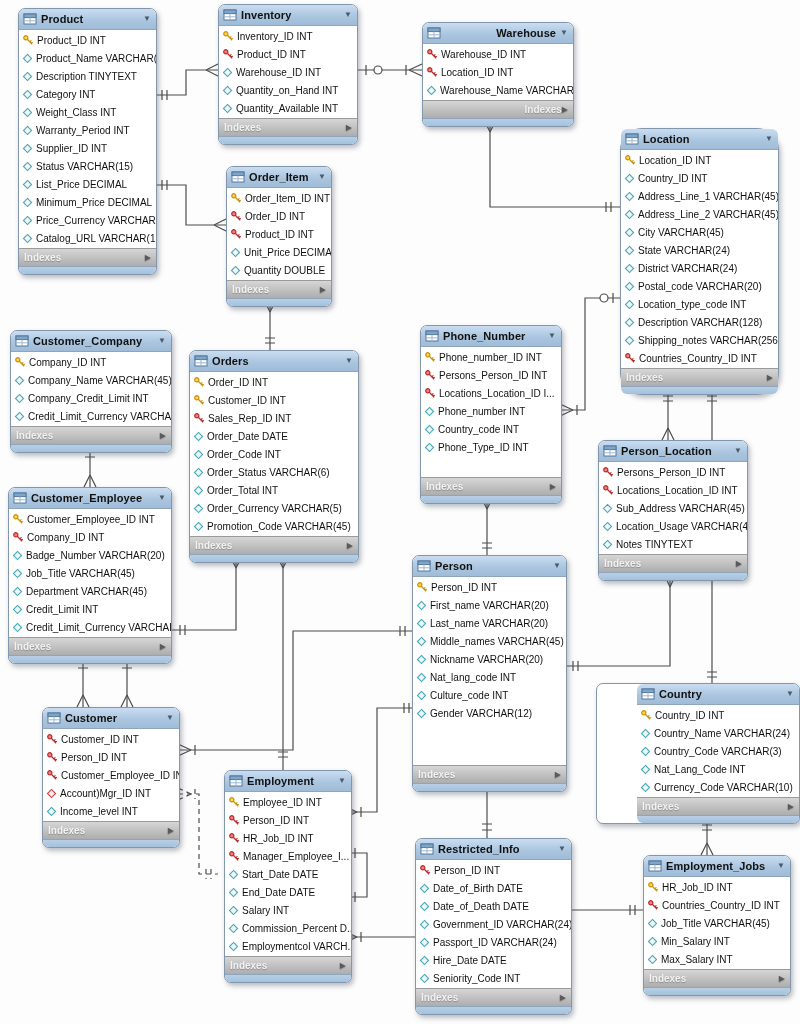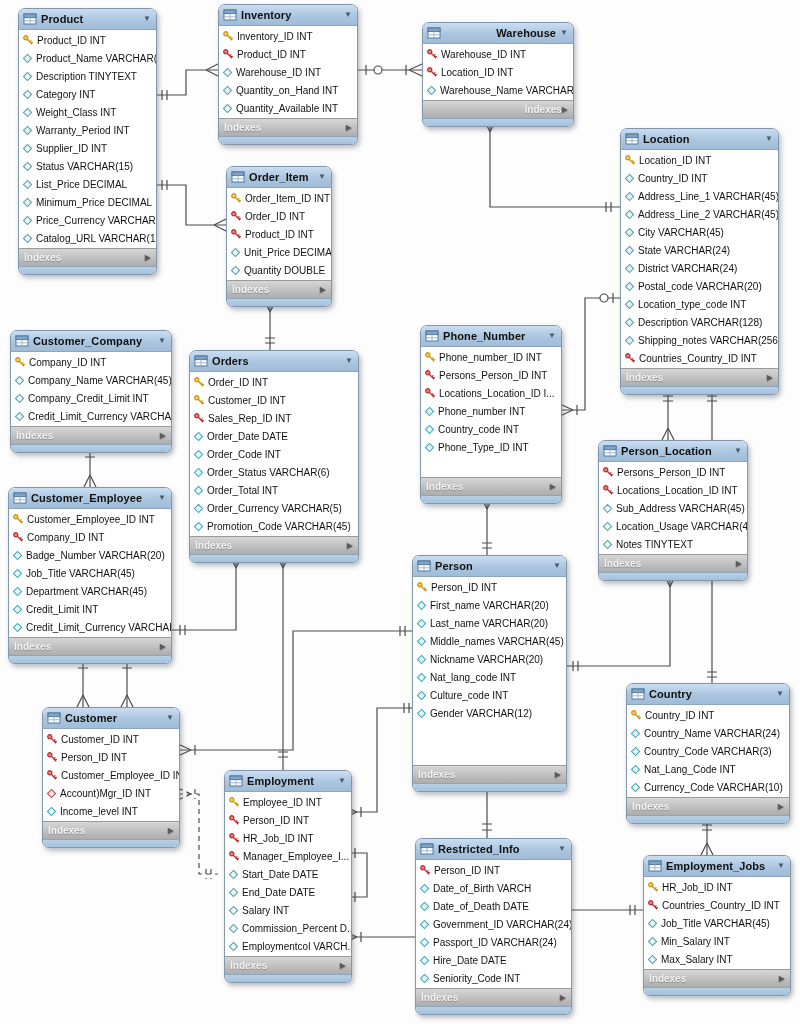--- a/index.html
+++ b/index.html
@@ -260,21 +260,21 @@
           </svg>
           <span>Warehouse_Name VARCHAR(45)</span>
         </div>
       </div>
       <div class="idx">
         <span class="lbl">Indexes</span>
         <span class="expand">▶</span>
       </div>
       <div class="strip"></div>
     </div>
-    <div class="dbtable" style="left: 620px; top: 128px; width: 157px;">
+    <div class="dbtable" style="left: 620px; top: 128px; width: 157px; border-radius: 22px;">
       <div class="hdr">
         <svg width="14" height="12" viewBox="0 0 14 12">
   <rect x="1" y="1" width="12" height="10" fill="#ffffff" stroke="#54779c" stroke-width="1"></rect>
   <rect x="1" y="1" width="12" height="3.6" fill="#7ea6c8" stroke="#54779c" stroke-width="1"></rect>
   <line x1="7" y1="4.6" x2="7" y2="11" stroke="#9db7cf" stroke-width="1"></line>
   <line x1="1" y1="7.8" x2="13" y2="7.8" stroke="#9db7cf" stroke-width="1"></line>
         </svg>
         <span class="title">Location</span>
         <span class="collapse">▼</span>
       </div>
@@ -896,21 +896,21 @@
           </svg>
           <span>Employmentcol VARCH...</span>
         </div>
       </div>
       <div class="idx">
         <span class="lbl">Indexes</span>
         <span class="expand">▶</span>
       </div>
       <div class="strip"></div>
     </div>
-    <div class="dbtable" style="left: 626px; top: 683px; width: 162px;">
+    <div class="dbtable" style="left: 596px; top: 683px; width: 162px; padding-left: 40px;">
       <div class="hdr">
         <svg width="14" height="12" viewBox="0 0 14 12">
   <rect x="1" y="1" width="12" height="10" fill="#ffffff" stroke="#54779c" stroke-width="1"></rect>
   <rect x="1" y="1" width="12" height="3.6" fill="#7ea6c8" stroke="#54779c" stroke-width="1"></rect>
   <line x1="7" y1="4.6" x2="7" y2="11" stroke="#9db7cf" stroke-width="1"></line>
   <line x1="1" y1="7.8" x2="13" y2="7.8" stroke="#9db7cf" stroke-width="1"></line>
         </svg>
         <span class="title">Country</span>
         <span class="collapse">▼</span>
       </div>
@@ -969,21 +969,21 @@
           <svg width="12" height="12" viewBox="0 0 12 12">
     <circle cx="3.8" cy="3.8" r="2.1" fill="#f08080" stroke="#b92b2b" stroke-width="1.2"></circle>
     <path d="M5.3 5.3 L10.2 10.2 M7.9 7.9 l1.5 -1.5 M9.4 9.4 l1.3 -1.3" stroke="#b92b2b" stroke-width="1.3" fill="none"></path>
           </svg>
           <span>Person_ID INT</span>
         </div>
         <div class="frow">
           <svg width="11" height="11" viewBox="0 0 12 12">
     <path d="M6 1.6 L10.4 6 L6 10.4 L1.6 6 Z" fill="#eef8fa" stroke="#49a8b5" stroke-width="1.2"></path>
           </svg>
-          <span>Date_of_Birth VARCH</span>
+          <span>Date_of_Birth DATE</span>
         </div>
         <div class="frow">
           <svg width="11" height="11" viewBox="0 0 12 12">
     <path d="M6 1.6 L10.4 6 L6 10.4 L1.6 6 Z" fill="#eef8fa" stroke="#49a8b5" stroke-width="1.2"></path>
           </svg>
           <span>Date_of_Death DATE</span>
         </div>
         <div class="frow">
           <svg width="11" height="11" viewBox="0 0 12 12">
     <path d="M6 1.6 L10.4 6 L6 10.4 L1.6 6 Z" fill="#eef8fa" stroke="#49a8b5" stroke-width="1.2"></path>

